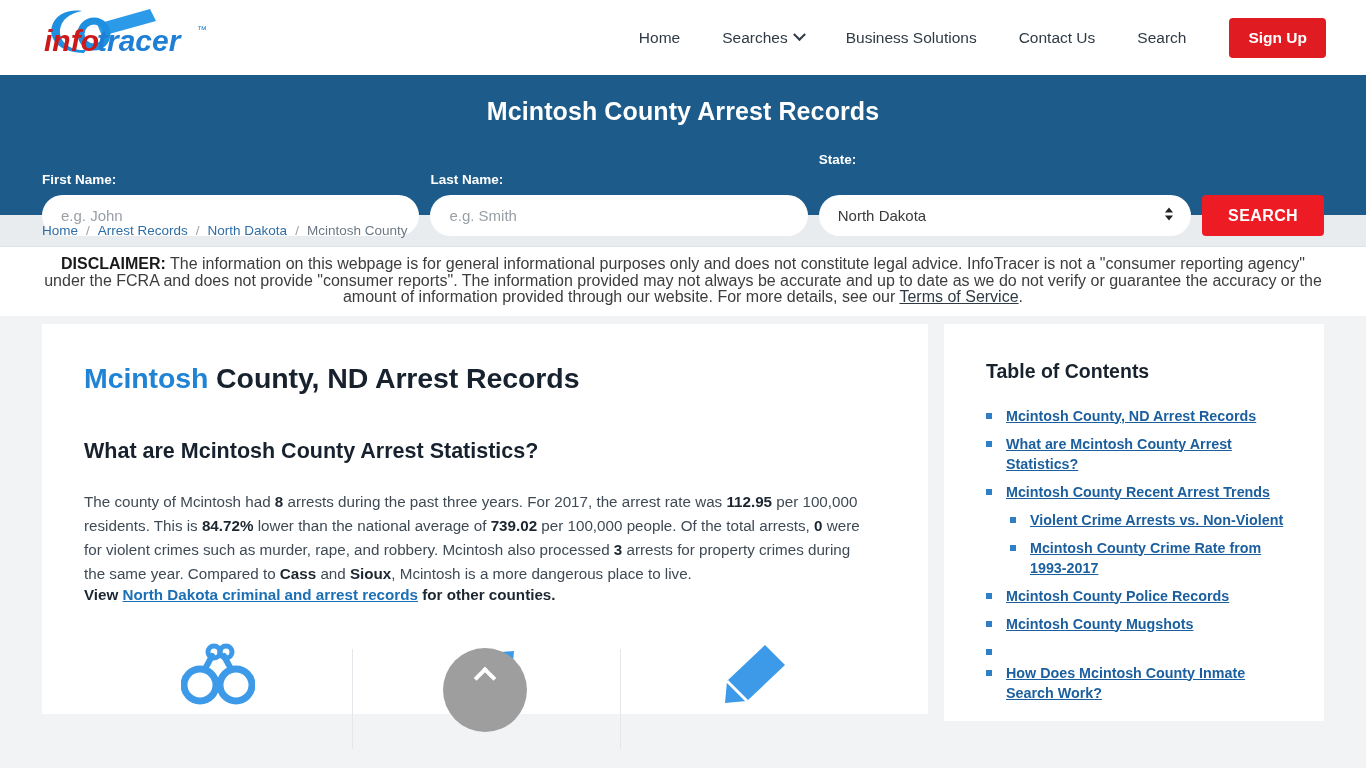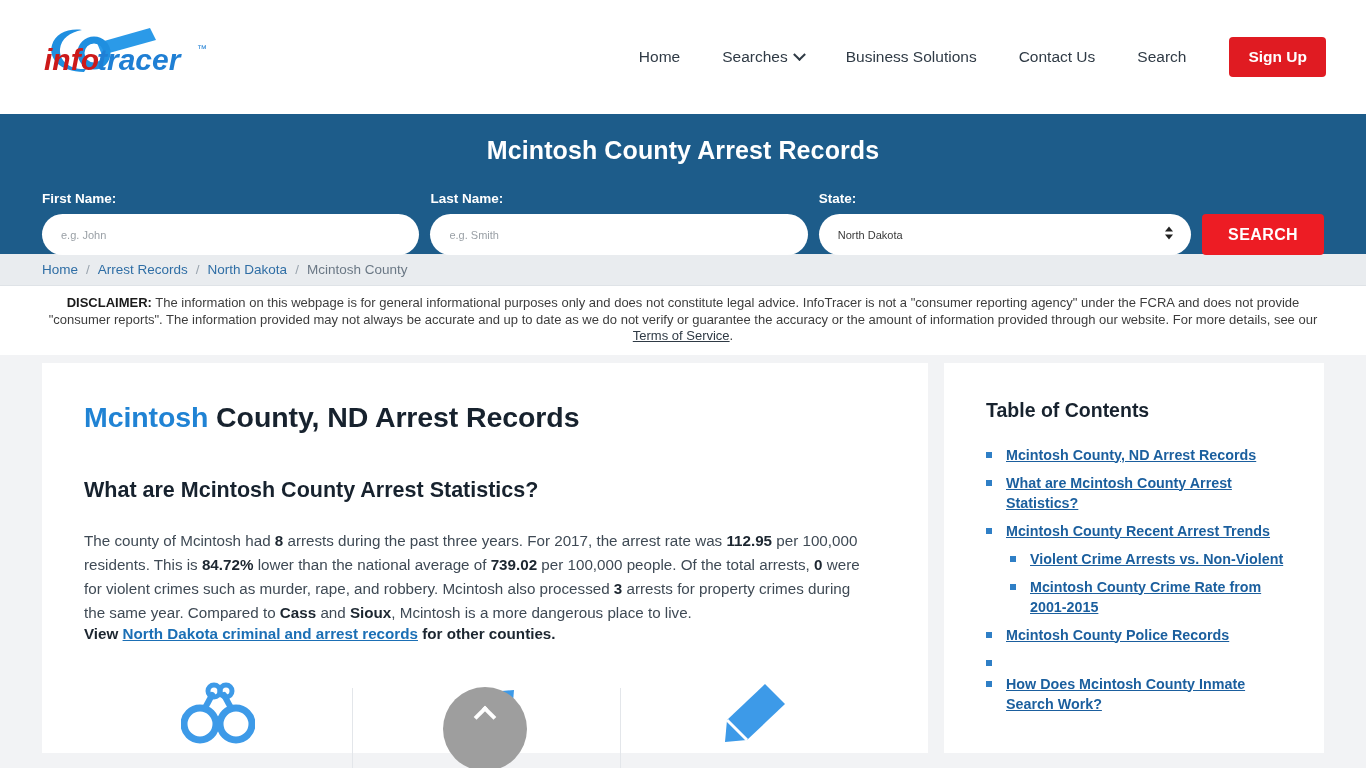--- a/index.html
+++ b/index.html
@@ -5,21 +5,21 @@
   * { box-sizing: border-box; margin: 0; padding: 0; }
   html, body {
     width: 1366px; height: 768px;
     overflow: hidden;
     background: #f2f3f5;
     font-family: "Liberation Sans", sans-serif;
   }
 
   
   .site-header {
-    height: 114px;
+    height: 75px;
     background: #ffffff;
     display: flex;
     align-items: center;
     padding: 0 40px 0 40px;
     position: relative;
   }
   .logo-wrap {
     display: flex;
     align-items: center;
     margin-left: 2px;
@@ -82,34 +82,34 @@
   }
   .search-row {
     display: flex;
     align-items: flex-end;
     padding: 0 42px;
     gap: 11px;
   }
   .field { display: flex; flex-direction: column; }
   .field.first { width: 378px; }
   .field.last  { width: 378px; }
-  .field.state { width: 373px; }
+  .field.state { width: 373px; gap: 20px; }
   .field-label {
     color: #ffffff;
     font-size: 13.5px;
     font-weight: bold;
     margin-bottom: 8px;
   }
   .field-input {
     height: 41px;
     border: none;
     border-radius: 21px;
     background: #fff;
     padding: 0 19px;
-    font-size: 11px;
+    font-size: 15px;
     color: #3a3a3a;
     font-family: "Liberation Sans", sans-serif;
     outline: none;
     width: 100%;
   }
   .field-input::placeholder { color: #9aa0a6; }
   .state-wrap { position: relative; width: 100%; }
   .select-arrows {
     position: absolute;
     right: 17px; top: 50%;
@@ -149,21 +149,21 @@
     border-bottom: 1px solid #dfe3e7;
   }
   .crumb { color: #2f6ea5; text-decoration: none; cursor: pointer; }
   .crumb.current { color: #6b7885; }
   .crumb-sep { color: #9aa4ae; margin: 0 8px; }
 
   
   .disclaimer {
     background: #ffffff;
     padding: 9px 42px 10px 42px;
-    font-size: 13px;
+    font-size: 16px;
     line-height: 16.5px;
     color: #3d3d3d;
     text-align: center;
   }
   .disclaimer b { color: #1a1a1a; }
   .disclaimer a { color: #2f3a45; text-decoration: underline; cursor: pointer; }
 
   
   .page-body {
     display: flex;
@@ -443,25 +443,29 @@
       <li class="toc-item">
         <span class="toc-bullet"></span>
         <a class="toc-link">Mcintosh County Recent Arrest Trends</a>
       </li>
       <li class="toc-item sub">
         <span class="toc-bullet"></span>
         <a class="toc-link">Violent Crime Arrests vs. Non-Violent</a>
       </li>
       <li class="toc-item sub">
         <span class="toc-bullet"></span>
-        <a class="toc-link">Mcintosh County Crime Rate from 2001-2015</a>
+        <a class="toc-link">Mcintosh County Crime Rate from 1993-2017</a>
       </li>
       <li class="toc-item">
         <span class="toc-bullet"></span>
         <a class="toc-link">Mcintosh County Police Records</a>
+      </li>
+      <li class="toc-item">
+        <span class="toc-bullet"></span>
+        <a class="toc-link">Mcintosh County Mugshots</a>
       </li>
       <li class="toc-item">
         <span class="toc-bullet"></span>
       </li>
       <li class="toc-item">
         <span class="toc-bullet"></span>
         <a class="toc-link">How Does Mcintosh County Inmate Search Work?</a>
       </li>
 
     </ul>

